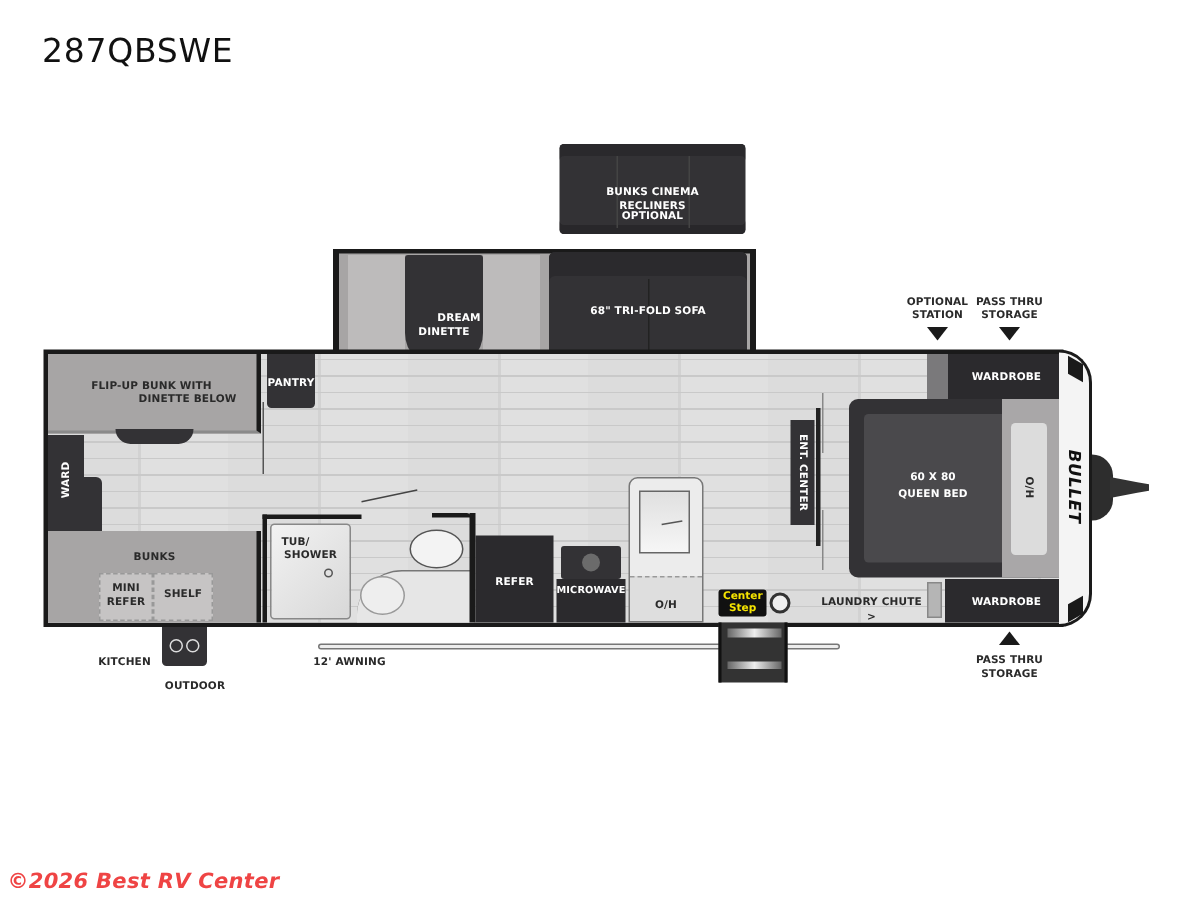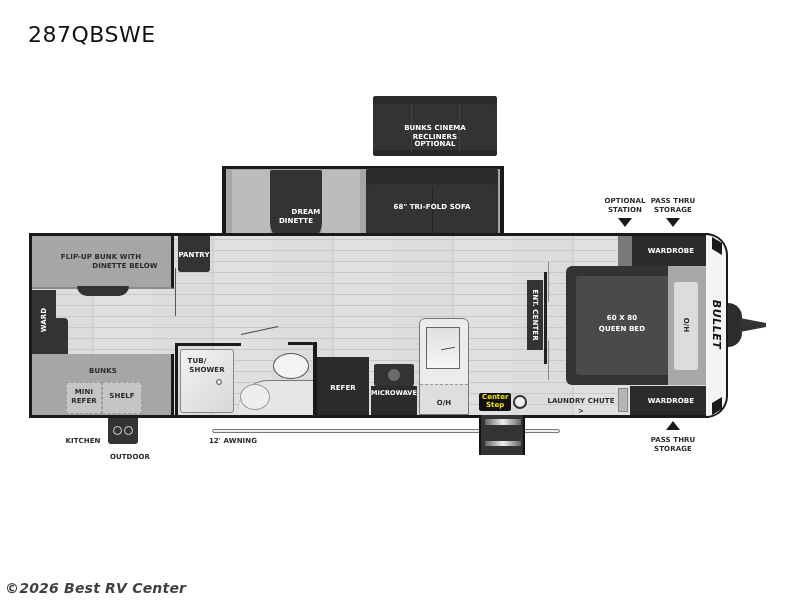--- a/index.html
+++ b/index.html
@@ -28,21 +28,21 @@
   }
   .dark { background: #333235; }
   .darker { background: #2b2a2d; }
   .gray { background: #a7a5a5; }
   .lightgray { background: #bdbbbb; }
   .wall { background: #1a1a1a; }
 
   .watermark {
     position: absolute; left: 5px; top: 580px;
     font-family: "DejaVu Sans", sans-serif; font-weight: bold; font-style: italic;
-    font-size: 14px; color: #404040; letter-spacing: 0.2px;
+    font-size: 14px; color: #ef4444; letter-spacing: 0.2px;
   }
   .tri-down { width: 0; height: 0; border-left: 7px solid transparent; border-right: 7px solid transparent; border-top: 9px solid #1a1a1a; position: absolute; }
   .tri-up { width: 0; height: 0; border-left: 7px solid transparent; border-right: 7px solid transparent; border-bottom: 9px solid #1a1a1a; position: absolute; }
 </style>
 </head>
 <body>
 
 <div class="title">287QBSWE</div>
 
 <div>

